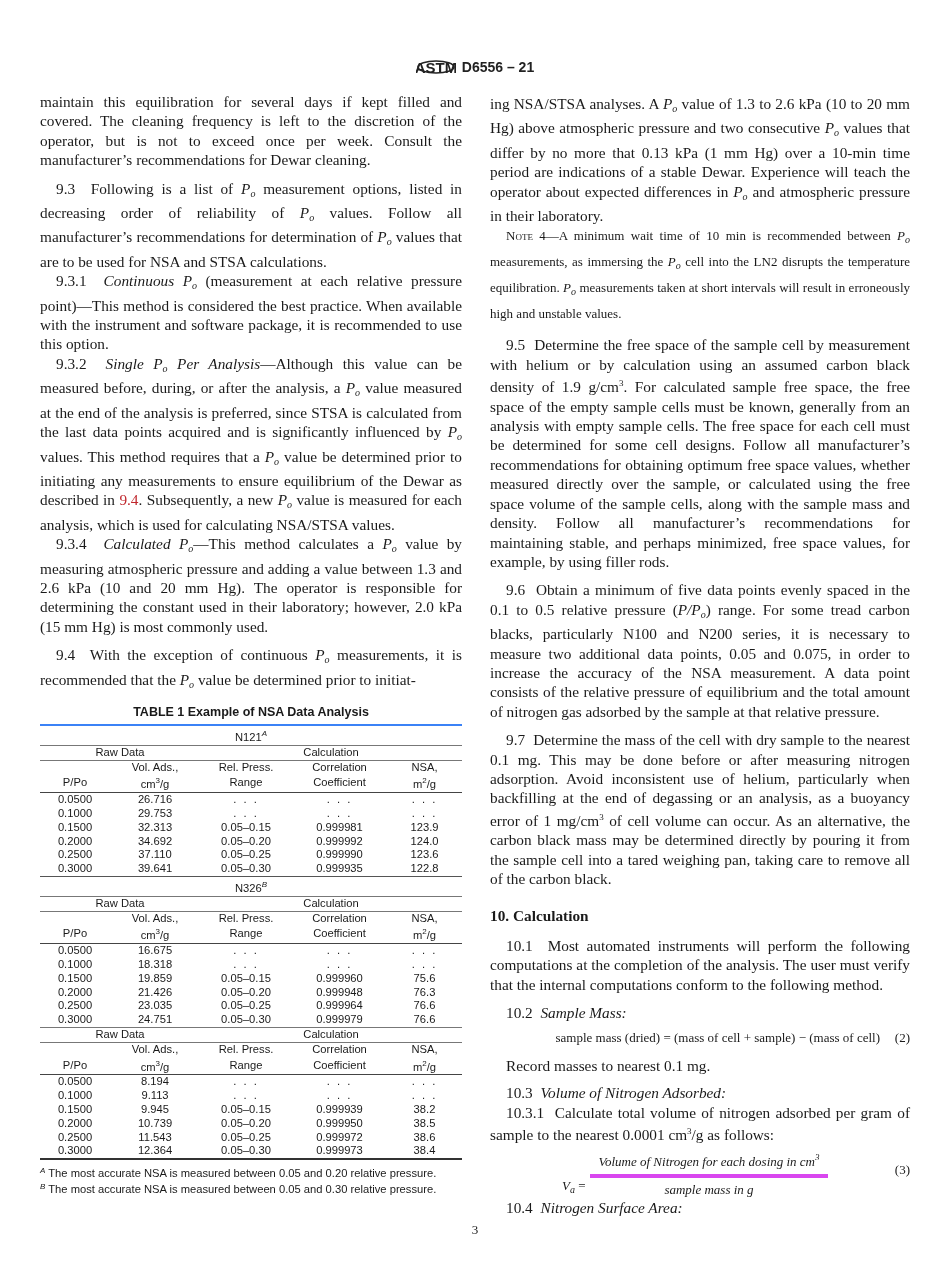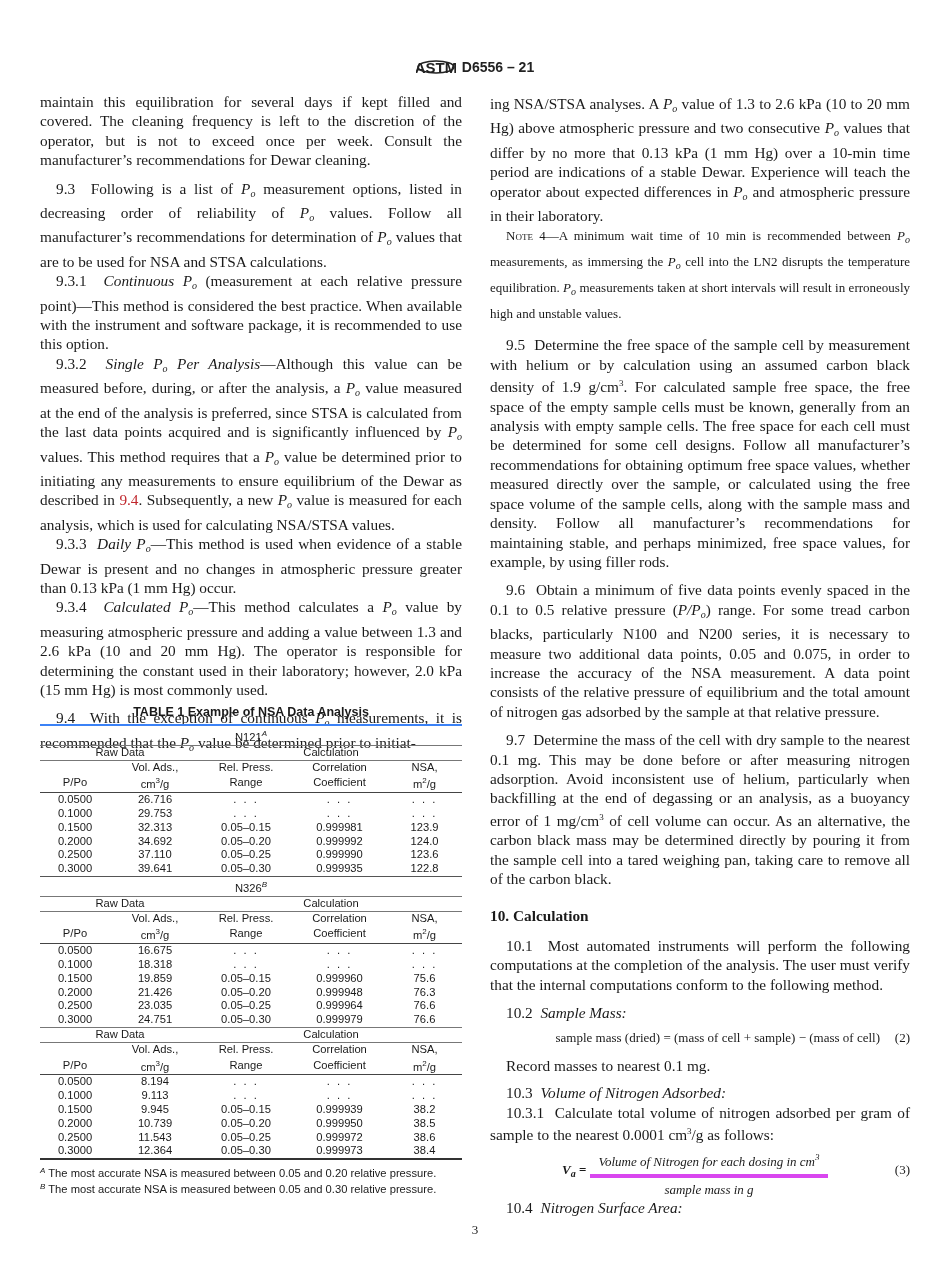--- a/index.html
+++ b/index.html
@@ -26,21 +26,21 @@
   .note { font-size: 13px; line-height: 22px; text-indent: 16px; margin-bottom: 10px; }
   .note .sc { font-variant: small-caps; }
 
   .heading { font-weight: bold; margin-top: 18px; margin-bottom: 10px; font-size: 15.3px; }
 
   .eq { display: flex; justify-content: flex-end; align-items: flex-start; font-size: 13px; margin-top: 6px; margin-bottom: 8px; }
   .eq .eq-body { margin-right: 6px; }
   .eq .eq-num { width: 24px; text-align: right; }
 
   .eq3 { position: relative; height: 44px; margin-top: 4px; margin-bottom: 6px; font-size: 13px; }
-  .eq3 .lhs { position: absolute; left: 72px; top: 12px; font-style: italic; font-weight: bold; }
+  .eq3 .lhs { position: absolute; left: 72px; top: 28px; font-style: italic; }
   .eq3 .frac { position: absolute; left: 100px; top: 0; width: 238px; text-align: center; font-style: italic; }
   .eq3 .frac .num { border-bottom: 4px solid #d946ef; padding-bottom: 2px; }
   .eq3 .frac .den { padding-top: 2px; }
   .eq3 .eq-num { position: absolute; right: 0; top: 12px; }
 
   
   .tbl-wrap { position: absolute; left: 40px; top: 704px; width: 422px; font-family: "Liberation Sans", sans-serif; }
   .tbl-title { font-weight: bold; font-size: 12.5px; text-align: center; height: 16px; line-height: 16px; margin-bottom: 4px; }
   table { width: 422px; border-collapse: collapse; font-size: 11.2px; line-height: 13.8px; }
   td { padding: 0; text-align: center; }
@@ -72,21 +72,20 @@
 
   <div class="col left">
     <p class="first">maintain this equilibration for several days if kept filled and covered. The cleaning frequency is left to the discretion of the operator, but is not to exceed once per week. Consult the manufacturer’s recommendations for Dewar cleaning.</p>
 
     <p class="para" style="margin-top:9px"><span>9.3</span>&nbsp; <span>Following is a list of </span><span class="it">P</span><span class="sub">o</span><span> measurement options, listed in decreasing order of reliability of </span><span class="it">P</span><span class="sub">o</span><span> values. Follow all manufacturer’s recommendations for determination of </span><span class="it">P</span><span class="sub">o</span><span> values that are to be used for NSA and STSA calculations.</span></p>
 
     <p class="para tight"><span>9.3.1</span>&nbsp; <span class="it">Continuous </span><span class="it">P</span><span class="sub">o</span><span> (measurement at each relative pressure point)—This method is considered the best practice. When available with the instrument and software package, it is recommended to use this option.</span></p>
 
     <p class="para tight"><span>9.3.2</span>&nbsp; <span class="it">Single </span><span class="it">P</span><span class="sub">o</span><span class="it"> Per Analysis</span><span>—Although this value can be measured before, during, or after the analysis, a </span><span class="it">P</span><span class="sub">o</span><span> value measured at the end of the analysis is preferred, since STSA is calculated from the last data points acquired and is significantly influenced by </span><span class="it">P</span><span class="sub">o</span><span> values. This method requires that a </span><span class="it">P</span><span class="sub">o</span><span> value be determined prior to initiating any measurements to ensure equilibrium of the Dewar as described in </span><a class="link">9.4</a><span>. Subsequently, a new </span><span class="it">P</span><span class="sub">o</span><span> value is measured for each analysis, which is used for calculating NSA/STSA values.</span></p>
 
-    <p class="para tight"><span>9.3.3</span>&nbsp; <span class="it">Daily </span><span class="it">P</span><span class="sub">o</span><span>—This method is used when evidence of a stable Dewar is present and no changes in atmospheric pressure greater than 0.13 kPa (1 mm Hg) occur.</span></p>
 
     <p class="para tight"><span>9.3.4</span>&nbsp; <span class="it">Calculated </span><span class="it">P</span><span class="sub">o</span><span>—This method calculates a </span><span class="it">P</span><span class="sub">o</span><span> value by measuring atmospheric pressure and adding a value between 1.3 and 2.6 kPa (10 and 20 mm Hg). The operator is responsible for determining the constant used in their laboratory; however, 2.0 kPa (15 mm Hg) is most commonly used.</span></p>
 
     <p class="para" style="margin-top:9px"><span>9.4</span>&nbsp; <span>With the exception of continuous </span><span class="it">P</span><span class="sub">o</span><span> measurements, it is recommended that the </span><span class="it">P</span><span class="sub">o</span><span> value be determined prior to initiat-</span></p>
   </div>
 
   <div class="tbl-wrap">
     <div class="tbl-title">TABLE 1 Example of NSA Data Analysis</div>
     <table>
       <colgroup>

